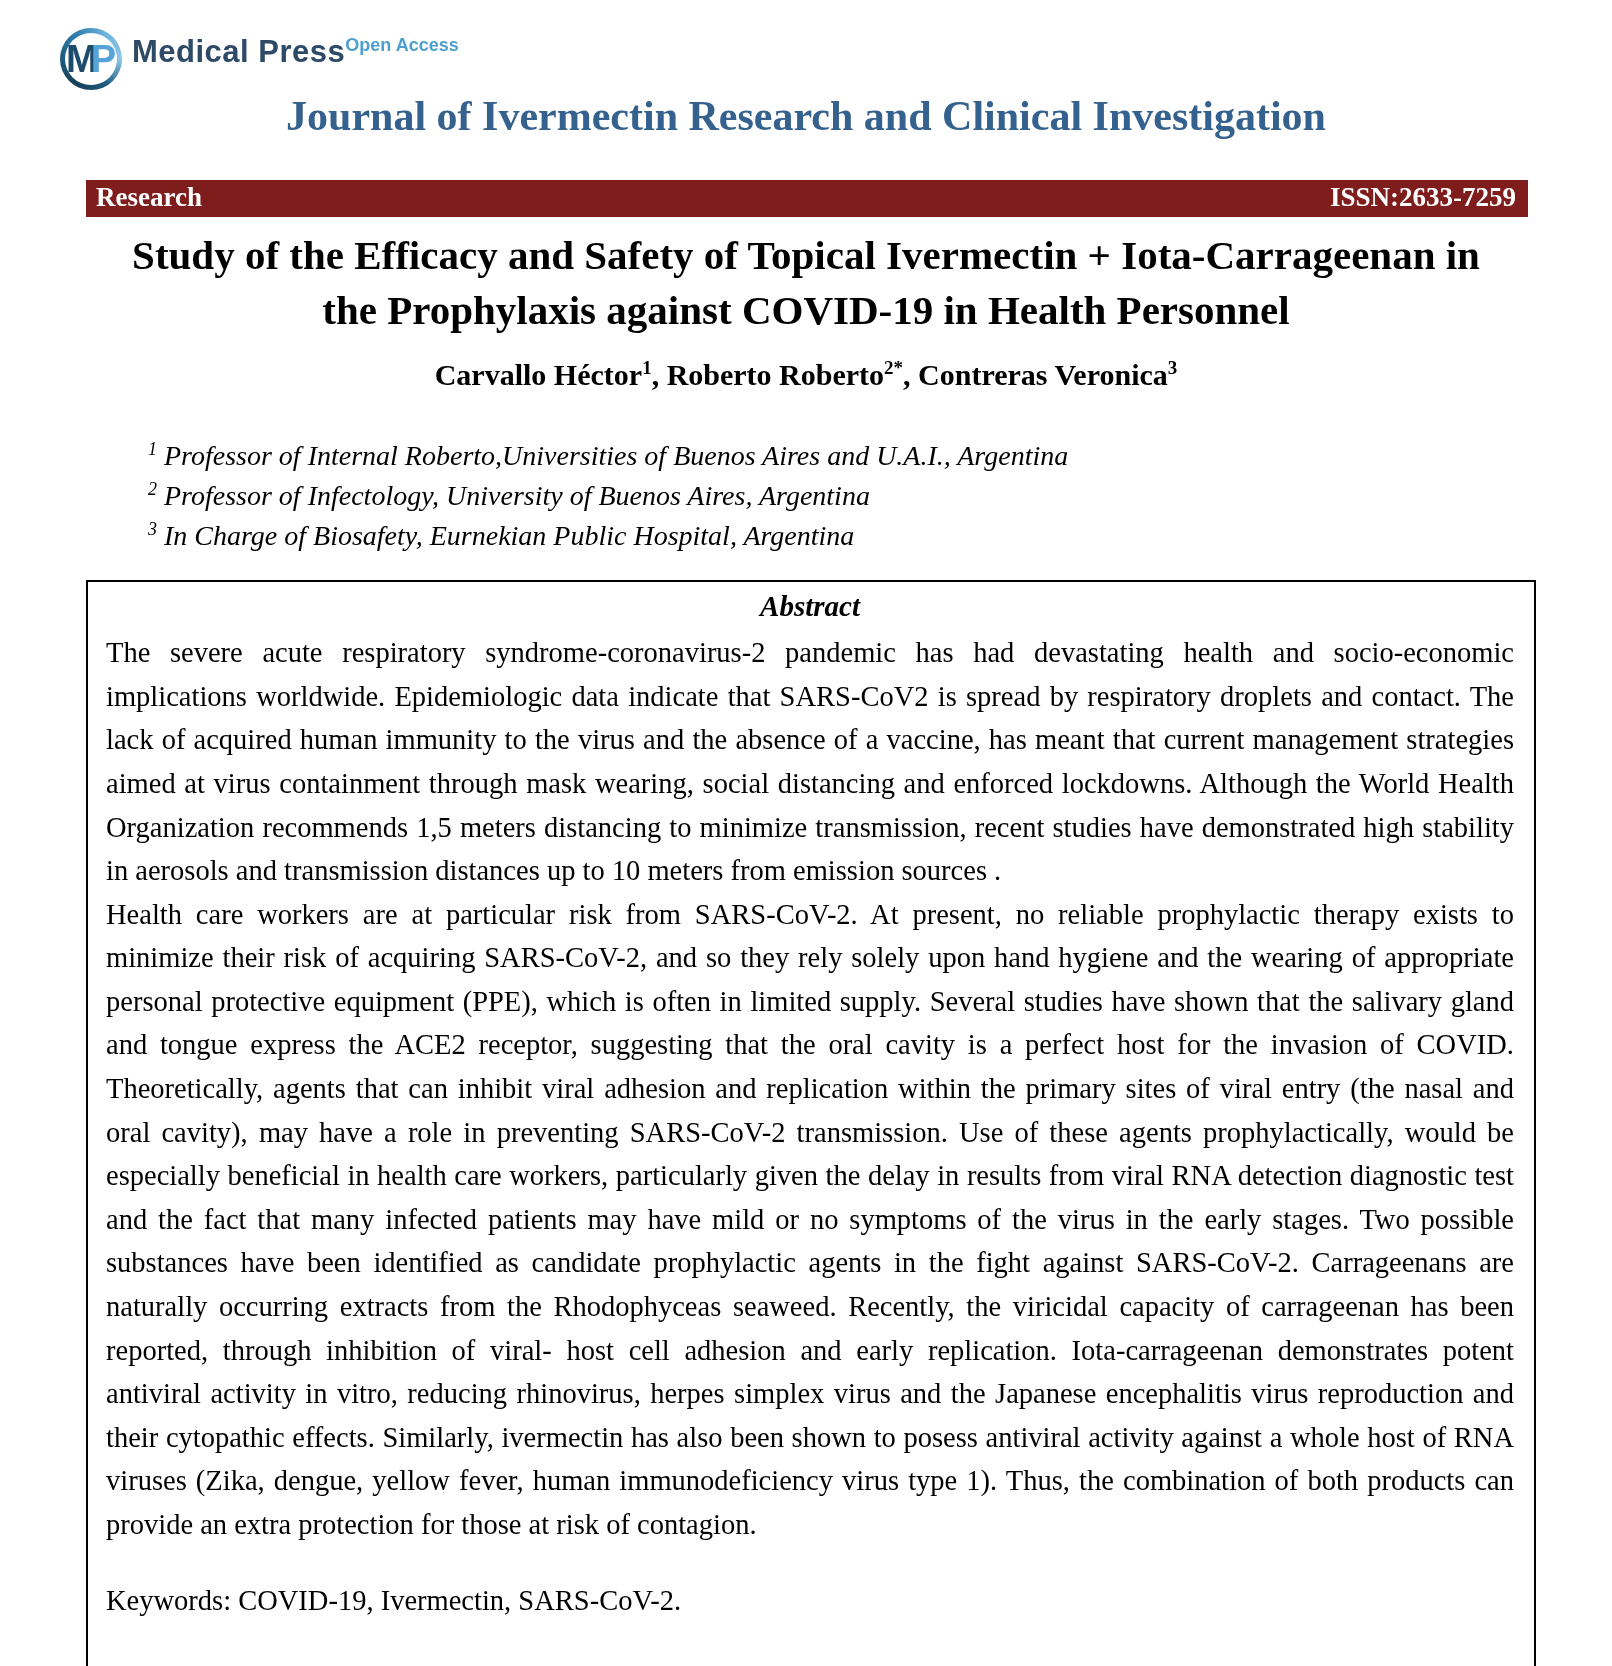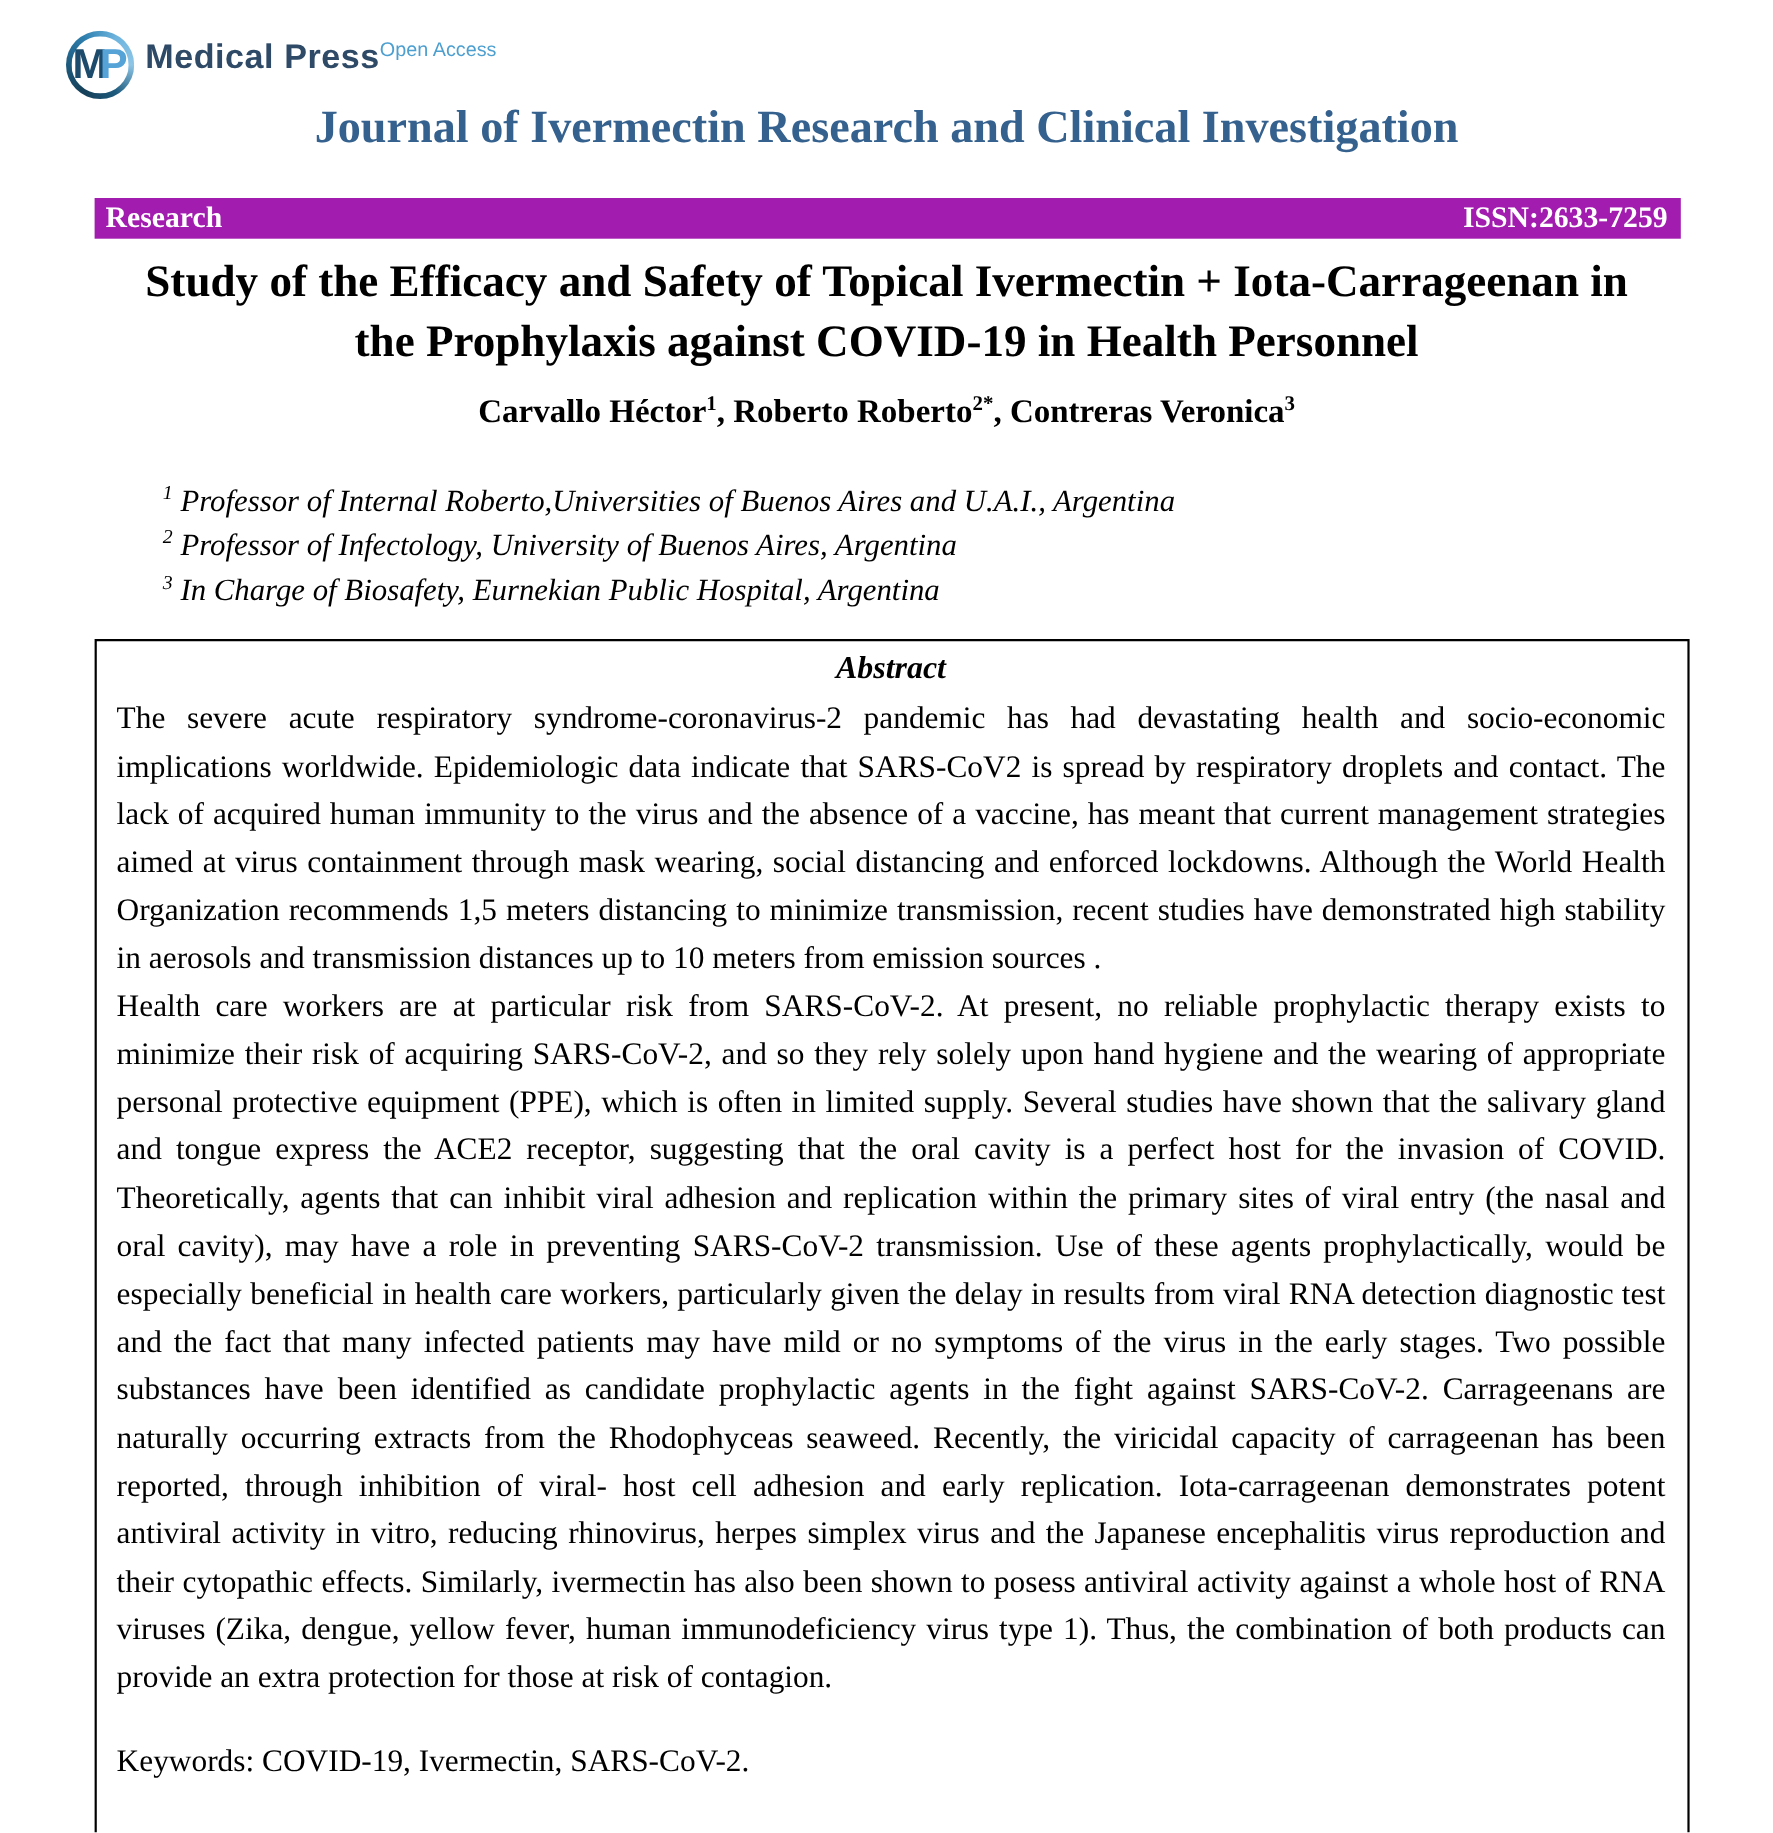--- a/index.html
+++ b/index.html
@@ -38,37 +38,37 @@
   }
   .logo-circle .m { color: #1c4b6b; font-size: 38px; line-height: 1; }
   .logo-circle .p { color: #56a3d8; font-size: 38px; line-height: 1; margin-left: -7px; }
   .logo-text {
     margin-left: 10px;
     margin-top: 6px;
     display: flex;
     font-family: "Liberation Sans", sans-serif;
   }
   .publisher-name { color: #2e4a66; font-size: 31px; font-weight: bold; letter-spacing: 0.5px; }
-  .publisher-tagline { color: #4d9fd0; font-size: 18px; font-weight: normal; text-align: right; margin-top: 1px; }
+  .publisher-tagline { color: #4d9fd0; font-size: 18px; font-weight: bold; text-align: right; margin-top: 1px; }
 
   
   .journal-title {
     margin: 92px 40px 0 40px;
     text-align: center;
     font-size: 42px;
     font-weight: bold;
     color: #35618e;
     font-family: "Liberation Serif", serif;
   }
 
   
   .type-bar {
     margin: 40px 84px 0 86px;
     height: 37px;
-    background: #a21caf;
+    background: #7f1d1d;
     color: #ffffff;
     display: flex;
     justify-content: space-between;
     align-items: center;
     padding: 0 12px 2px 10px;
     font-size: 27px;
     font-weight: bold;
     font-family: "Liberation Serif", serif;
   }
 

